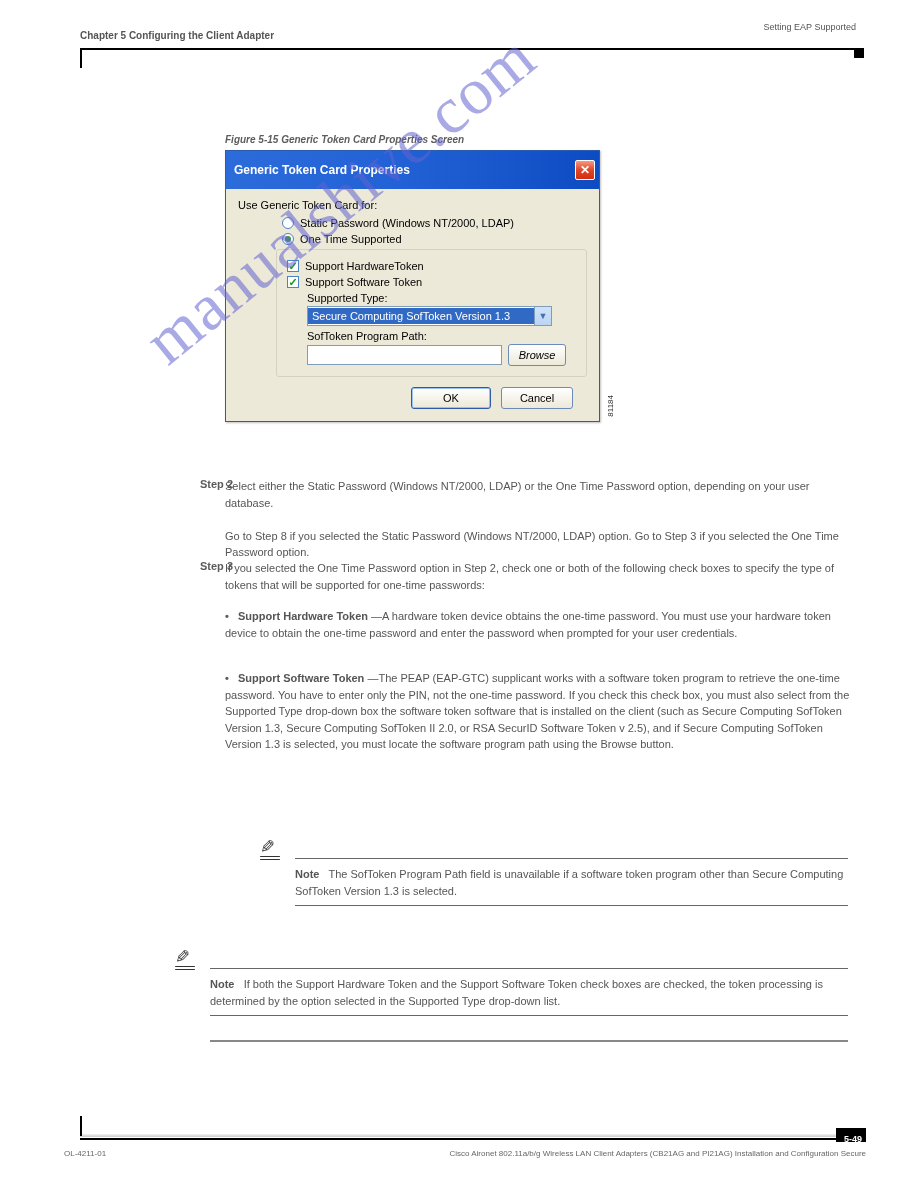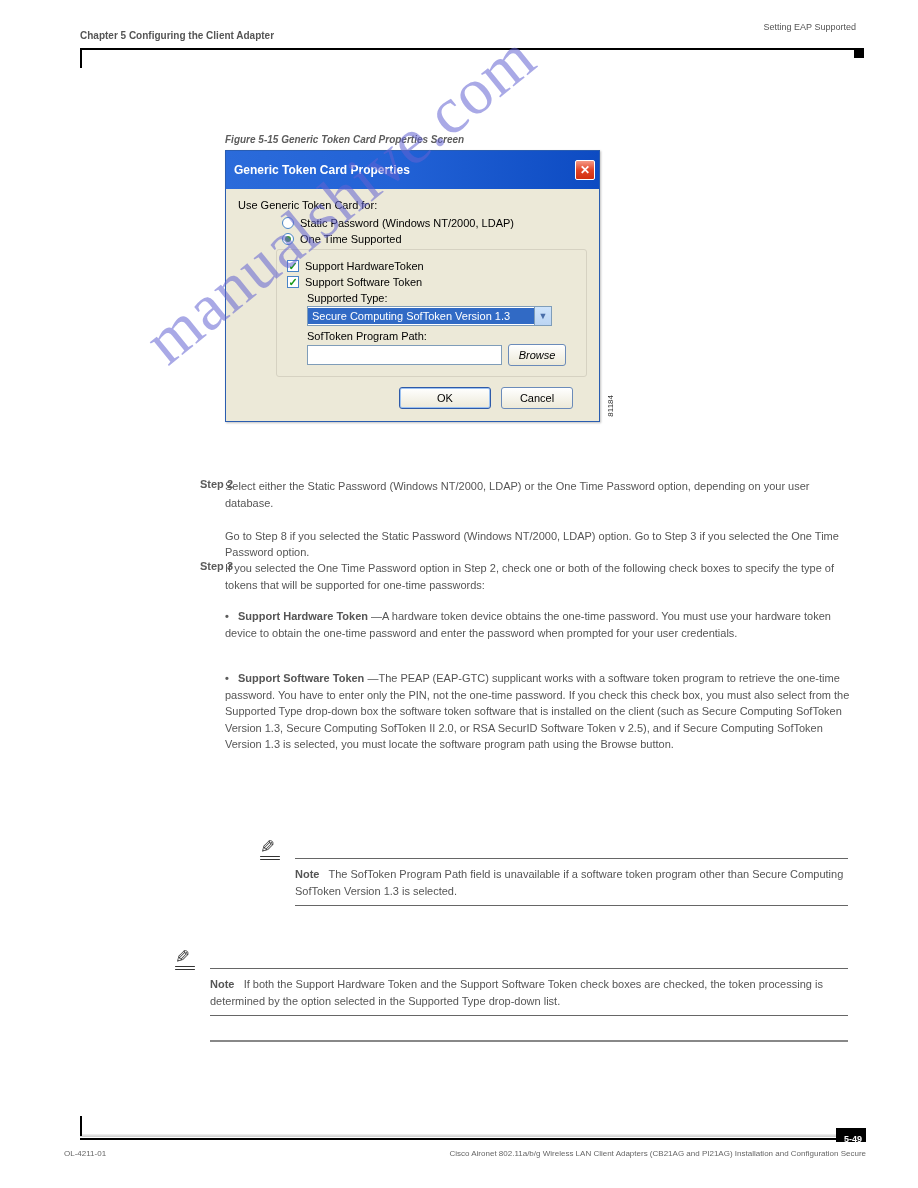--- a/index.html
+++ b/index.html
@@ -221,21 +221,21 @@
     height: 22px;
     border: 1px solid #6b8bb9;
     border-radius: 3px;
     background: linear-gradient(to bottom, #fff, #ece9d8);
     font-size: 11px;
     padding: 0 10px;
     cursor: pointer;
     vertical-align: middle;
   }
   .ok-btn {
-    width: 92px;
+    width: 80px;
     border: 1px solid #2e5aa8;
     box-shadow: inset 0 0 0 1px #9bc1f1;
   }
   .cancel-btn {
     width: 72px;
   }
   .browse-btn {
     width: 58px;
     margin-left: 6px;
     font-style: italic;

